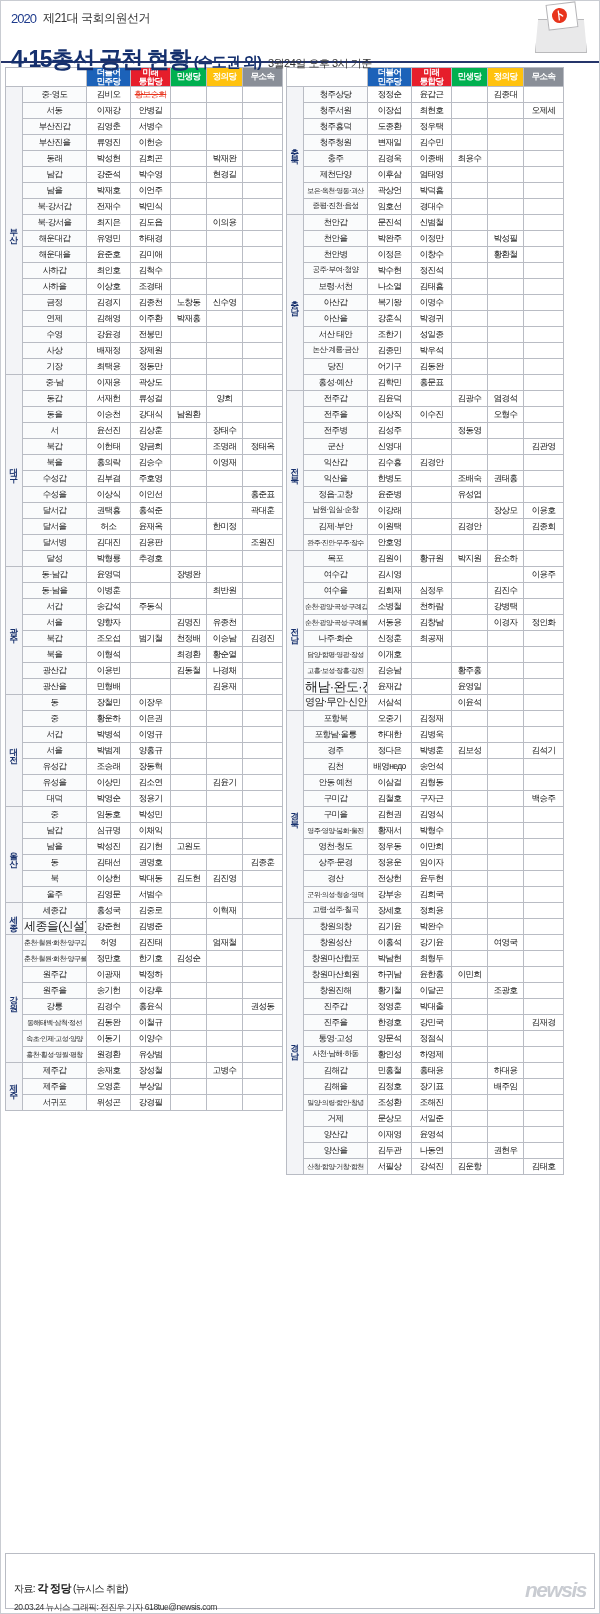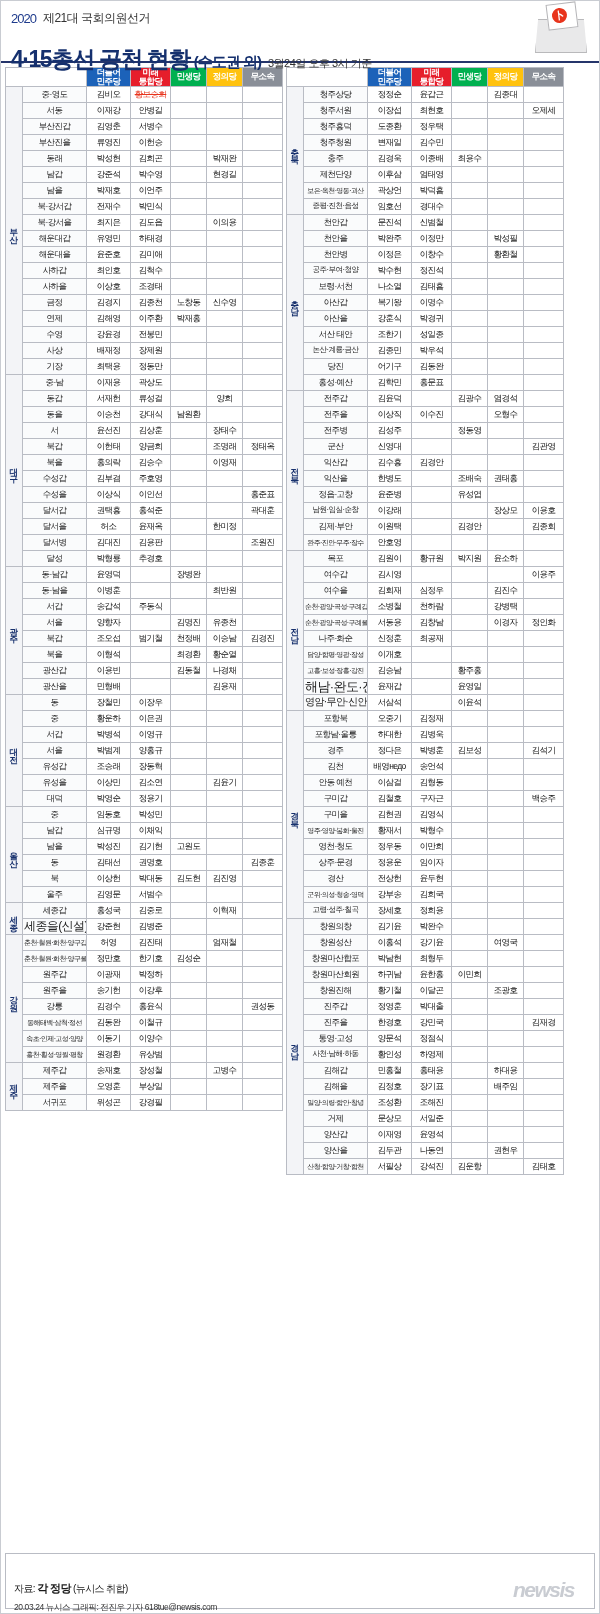--- a/index.html
+++ b/index.html
@@ -171,21 +171,21 @@
     height: 56px;
     border: 1px solid #b9bcc4;
     padding: 7px 8px;
     background: #fff;
   }
   .src { font-size: 10px; letter-spacing: -0.6px; margin-top: 20px; }
   .src b { font-size: 11px; }
   .credit { font-size: 8.5px; color: #333; margin-top: 6px; letter-spacing: -0.4px; }
   .newsis {
     position: absolute;
-    right: 20px; bottom: 6px;
+    right: 8px; bottom: 6px;
     font-size: 21px;
     font-weight: bold;
     font-style: italic;
     letter-spacing: -1.5px;
     color: #c9ccd2;
   }
 </style>
 </head>
 <body>
 

